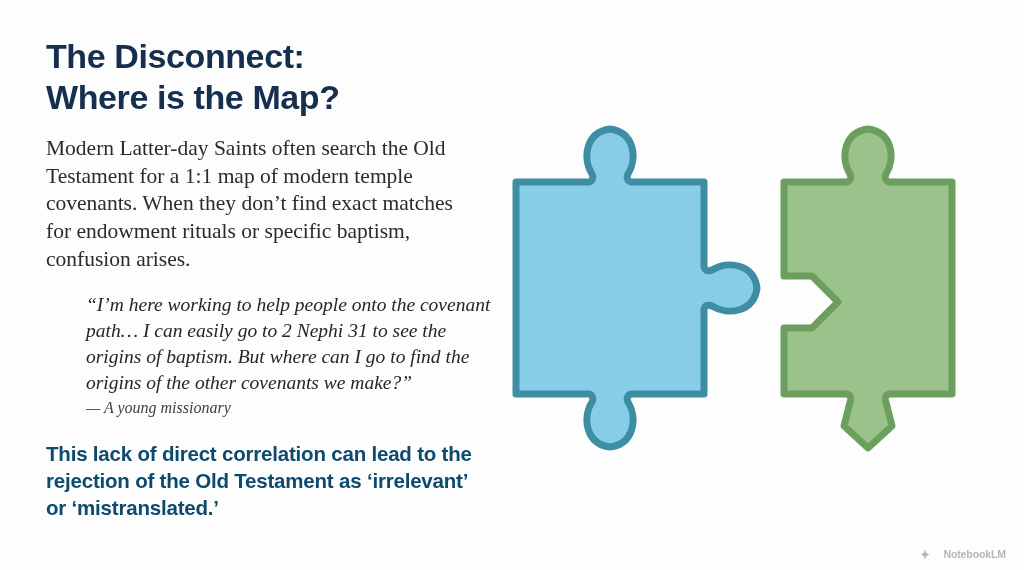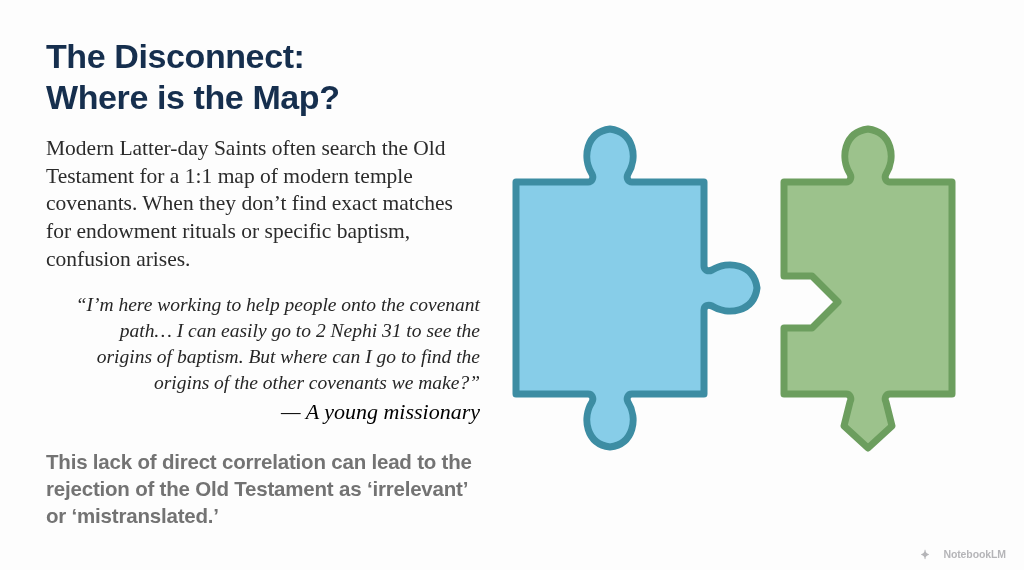--- a/index.html
+++ b/index.html
@@ -44,50 +44,49 @@
     margin-top:17px;
     font-family:"Liberation Serif", serif;
     font-size:21.5px;
     line-height:1.30;
     color:#2b2b2b;
     width:432px;
   }
 
   #quote-block {
     margin-top:18px;
-    margin-left:24px;
+    margin-left:40px;
     width:410px;
-    text-align:right;
   }
 
   #quote-text {
     font-family:"Liberation Serif", serif;
     font-style:italic;
     font-size:19.5px;
     line-height:1.33;
     color:#262626;
   }
 
   #quote-attribution {
     font-family:"Liberation Serif", serif;
     font-style:italic;
-    font-size:22px;
+    font-size:16px;
     line-height:1.33;
-    color:#000000;
+    color:#404040;
     margin-top:1px;
   }
 
   #conclusion {
     margin-top:22px;
     font-family:"Liberation Sans", sans-serif;
     font-weight:bold;
     font-size:20.5px;
     line-height:1.32;
     letter-spacing:-0.2px;
-    color:#737373;
+    color:#0c4a6e;
     width:442px;
   }
 
   
   #puzzle-illustration {
     position:absolute;
     left:494px;
     top:96px;
     width:520px;
     height:380px;

